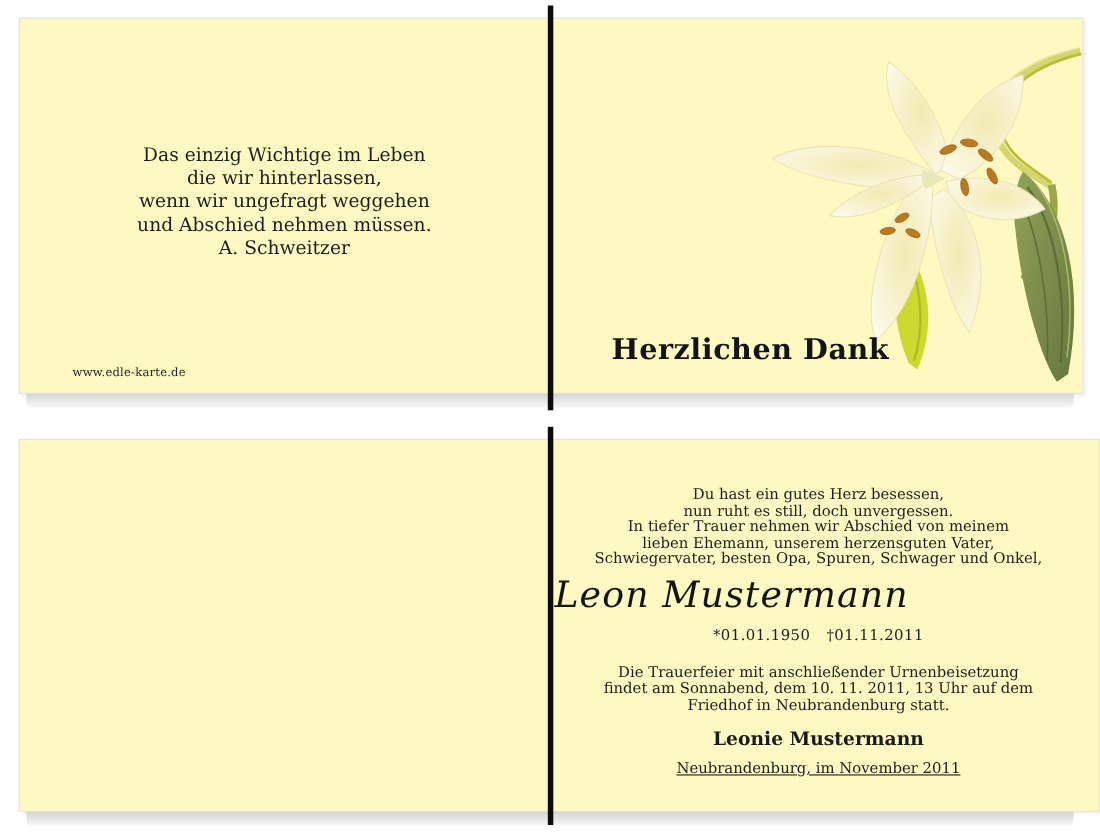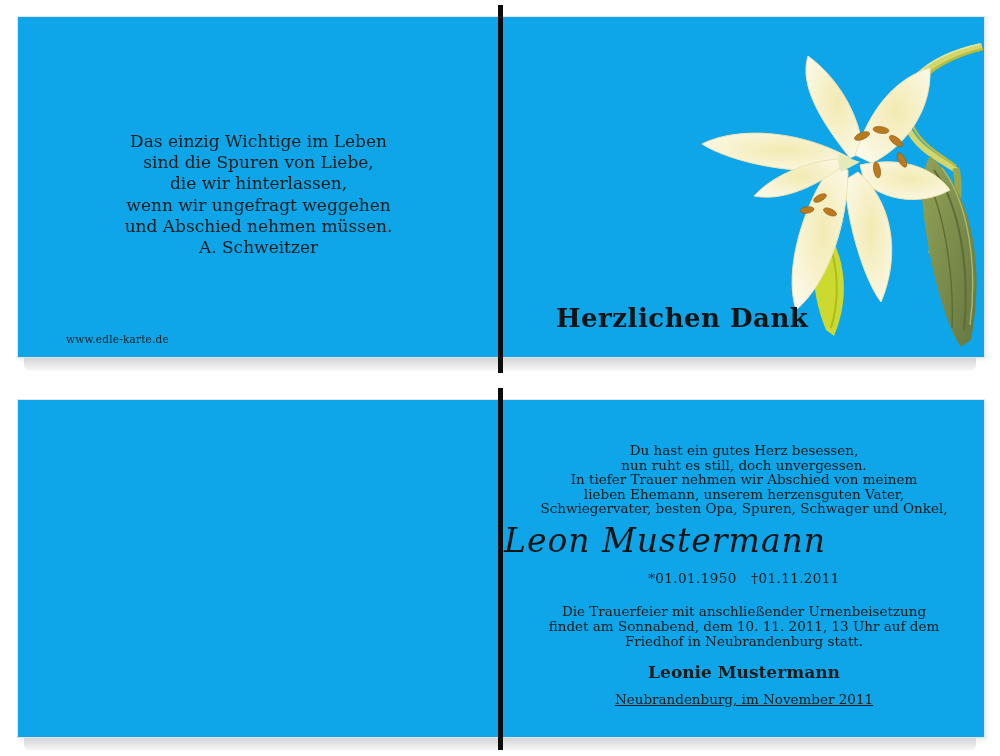--- a/index.html
+++ b/index.html
@@ -7,26 +7,26 @@
     position: relative;
     width: 1000px;
     height: 756px;
     background: #ffffff;
     overflow: hidden;
     font-family: "DejaVu Serif", "Liberation Serif", serif;
     color: #1b1b1b;
   }
   .card {
     position: absolute;
-    background: #0ea5e9;
+    background: #fef9c3;
     border: 1px solid #e4e4e4;
     box-shadow: 2px 2px 3px rgba(0,0,0,0.07);
   }
   #card-outside { left: 17px; top: 16px; width: 966px; height: 340px; }
-  #card-inside  { left: 17px; top: 399px; width: 966px; height: 337px; }
+  #card-inside  { left: 17px; top: 399px; width: 966px; height: 337px; padding-left: 15px; }
   .card-shadow {
     position: absolute;
     height: 13px;
     background: linear-gradient(to bottom, #d4d4d4 0%, #e7e7e7 50%, #fafafa 100%);
     border-radius: 0 0 6px 6px;
   }
   #shadow-top    { left: 24px; top: 358px; width: 952px; }
   #shadow-bottom { left: 24px; top: 738px; width: 952px; }
   .fold-line {
     position: absolute;
@@ -132,21 +132,20 @@
 </head>
 <body>
 
 <div class="stage">
 
   <div class="card" id="card-outside">
 
     <div class="panel panel-left">
       <div class="quote-block">
         <span class="quote-line">Das einzig Wichtige im Leben</span>
-        <span class="quote-line">sind die Spuren von Liebe,</span>
         <span class="quote-line">die wir hinterlassen,</span>
         <span class="quote-line">wenn wir ungefragt weggehen</span>
         <span class="quote-line">und Abschied nehmen müssen.</span>
         <span class="quote-line">A. Schweitzer</span>
       </div>
       <div class="website-line">www.edle-karte.de</div>
     </div>
 
     <div class="panel panel-right">
       <svg class="lily-svg" viewBox="0 0 306 308" aria-hidden="true">

